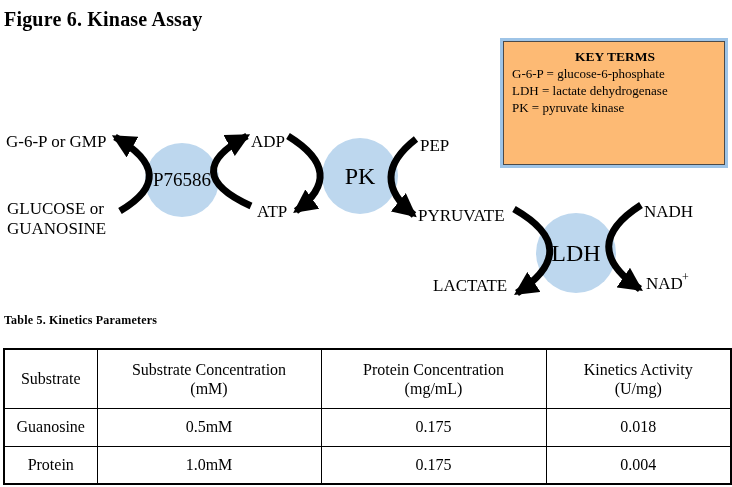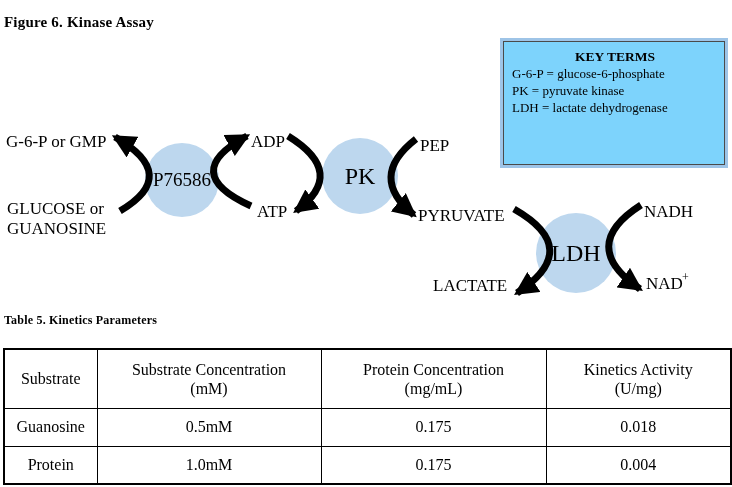--- a/index.html
+++ b/index.html
@@ -1,34 +1,34 @@
 <!DOCTYPE html>
 <html><head>
 <meta charset="utf-8">
 <style>
   html,body { margin:0; padding:0; background:#fff; }
   .page {
     position:relative; width:732px; height:487px; background:#ffffff;
     font-family:"Liberation Serif", serif; color:#000; overflow:hidden;
   }
   .fig-title {
-    position:absolute; left:4px; top:14px;
-    font-size:15px; font-weight:bold; letter-spacing:0.2px;
+    position:absolute; left:4px; top:8px;
+    font-size:20px; font-weight:bold; letter-spacing:0.2px;
   }
   .diagram { position:absolute; left:0; top:25px; width:732px; height:290px; }
   svg text { font-family:"Liberation Serif", serif; fill:#000; }
   .dlabel { font-size:17px; }
   .ezlabel-sm { font-size:19px; text-anchor:middle; }
   .ezlabel-lg { font-size:24px; text-anchor:middle; }
   .suplabel { font-size:12px; }
   .arrow { fill:none; stroke:#000; stroke-width:7; }
 
   .keybox {
     position:absolute; left:500px; top:38px; width:228px; height:130px;
-    box-sizing:border-box; border:3px solid #9EC4E7; background:#7dd3fc;
+    box-sizing:border-box; border:3px solid #9EC4E7; background:#fdba74;
   }
   .keybox-inner {
     box-sizing:border-box; width:100%; height:100%;
     border:1px solid #4a4a4a; padding:5px 6px 0 8px;
   }
   .keybox-title { text-align:center; font-weight:bold; font-size:13.5px; margin-top:2px; }
   .keybox-item { font-size:13px; margin-top:1px; white-space:nowrap; }
 
   .tbl-title {
     position:absolute; left:4px; top:313px;
@@ -85,22 +85,22 @@
 
     <text class="ezlabel-sm" x="182" y="161">P76586</text>
     <text class="ezlabel-lg" x="360" y="159">PK</text>
     <text class="ezlabel-lg" x="576" y="236">LDH</text>
   </svg>
 
   <div class="keybox">
     <div class="keybox-inner">
       <div class="keybox-title">KEY TERMS</div>
       <div class="keybox-item">G-6-P = glucose-6-phosphate</div>
+      <div class="keybox-item">LDH = lactate dehydrogenase</div>
       <div class="keybox-item">PK = pyruvate kinase</div>
-      <div class="keybox-item">LDH = lactate dehydrogenase</div>
     </div>
   </div>
 
   <div class="tbl-title">Table 5. Kinetics Parameters</div>
 
   <table class="kinetics">
     <colgroup>
       <col style="width:93px">
         <col style="width:224px">
         <col style="width:225px">

